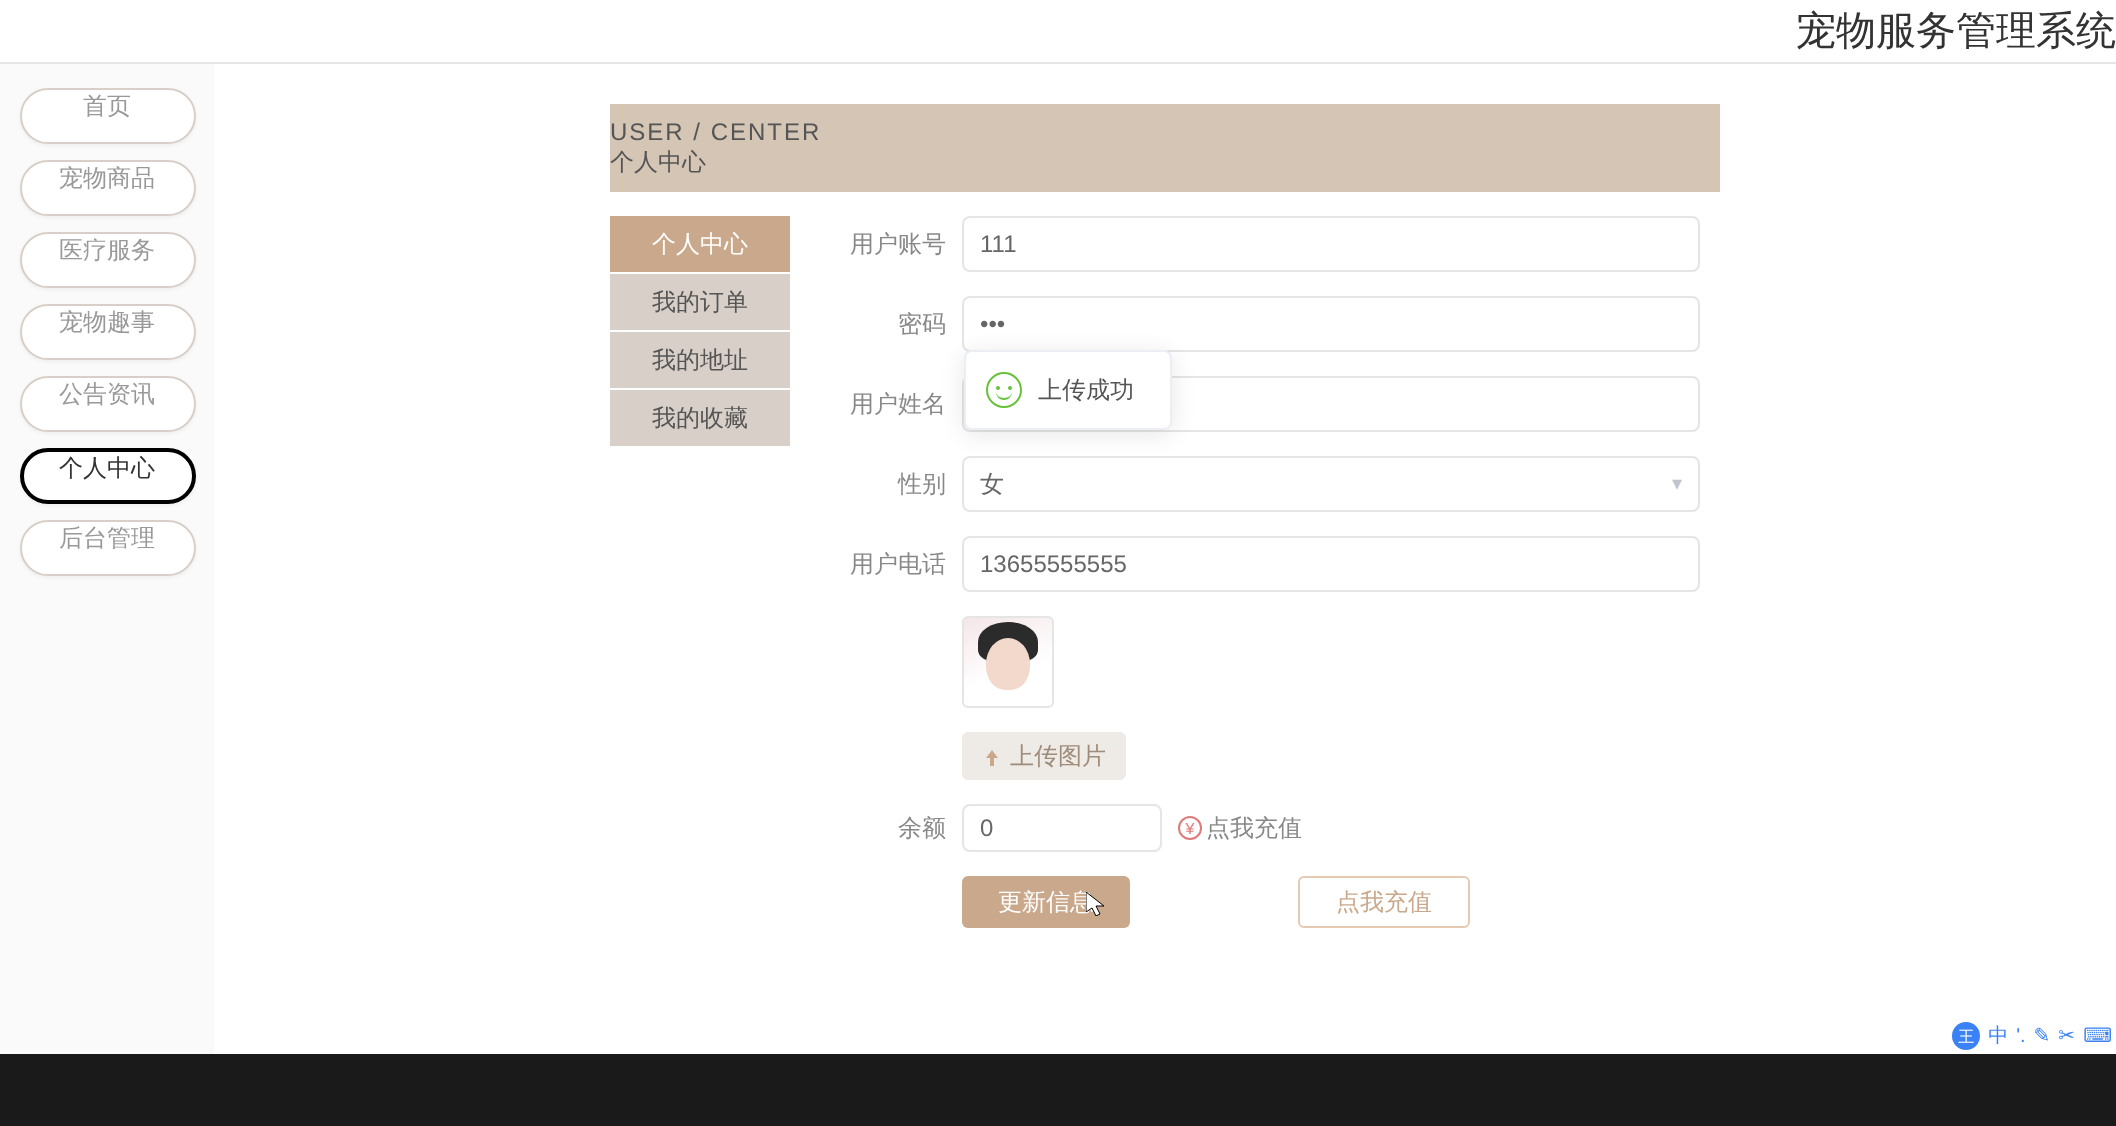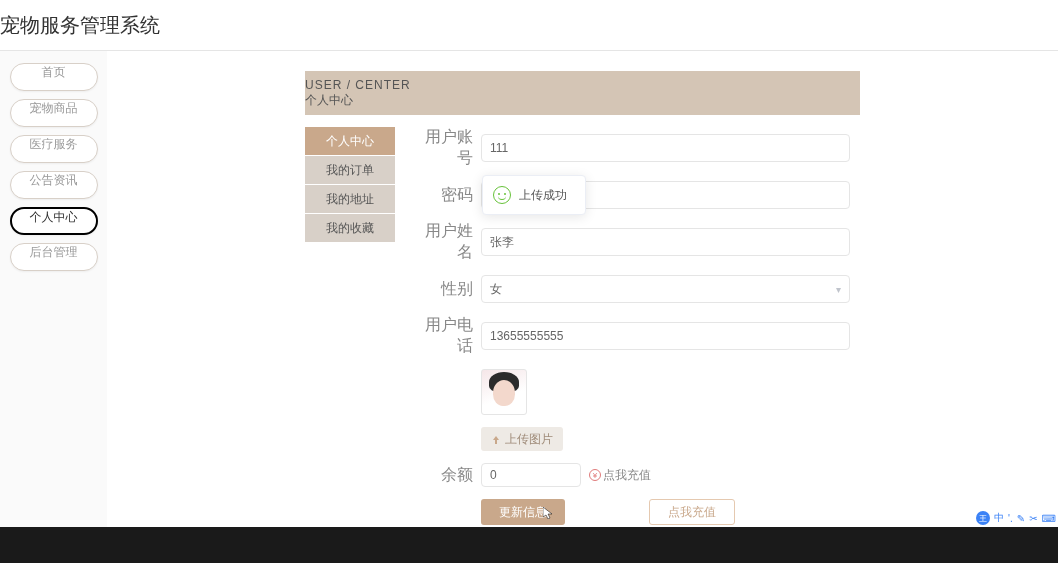--- a/index.html
+++ b/index.html
@@ -5,24 +5,24 @@
     * { margin: 0; padding: 0; box-sizing: border-box; }
     body {
       font-family: -apple-system, "Microsoft YaHei", sans-serif;
       background: #fff;
       width: 1058px;
       height: 563px;
       overflow: hidden;
       position: relative;
     }
     .header {
-      height: 51px;
-      display: flex;
-      align-items: center;
-      justify-content: flex-start;
+      height: 32px;
+      display: flex;
+      align-items: center;
+      justify-content: flex-end;
       border-bottom: 1px solid #e5e5e5;
       font-size: 20px;
       color: #333;
     }
     .main-wrap {
       display: flex;
       height: calc(563px - 38px);
     }
     .sidebar {
       width: 107px;
@@ -106,21 +106,21 @@
     }
     .row {
       display: flex;
       align-items: center;
       margin-bottom: 12px;
       position: relative;
     }
     .label {
       width: 60px;
       text-align: right;
-      font-size: 16px;
+      font-size: 12px;
       color: #888;
       margin-right: 8px;
     }
     .input {
       flex: 1;
       height: 28px;
       border: 1px solid #e5e5e5;
       border-radius: 4px;
       padding: 0 8px;
       font-size: 12px;
@@ -337,20 +337,23 @@
 <div class="main-wrap">
   <div class="sidebar">
     <div class="nav-pill">
         <span>首页</span>
       </div>
     <div class="nav-pill">
         <span>宠物商品</span>
       </div>
     <div class="nav-pill">
         <span>医疗服务</span>
+      </div>
+    <div class="nav-pill">
+        <span>宠物趣事</span>
       </div>
     <div class="nav-pill">
         <span>公告资讯</span>
       </div>
     <div class="nav-pill active">
         <span>个人中心</span>
       </div>
     <div class="nav-pill">
         <span>后台管理</span>
       </div>

